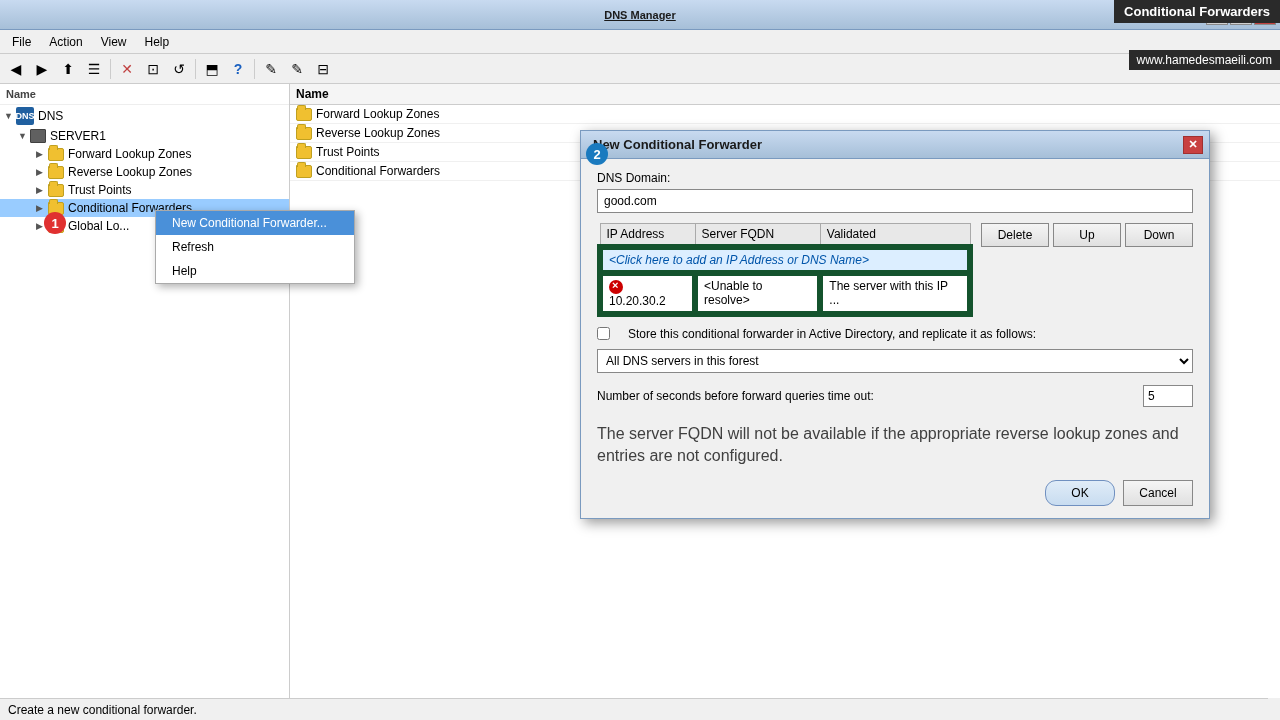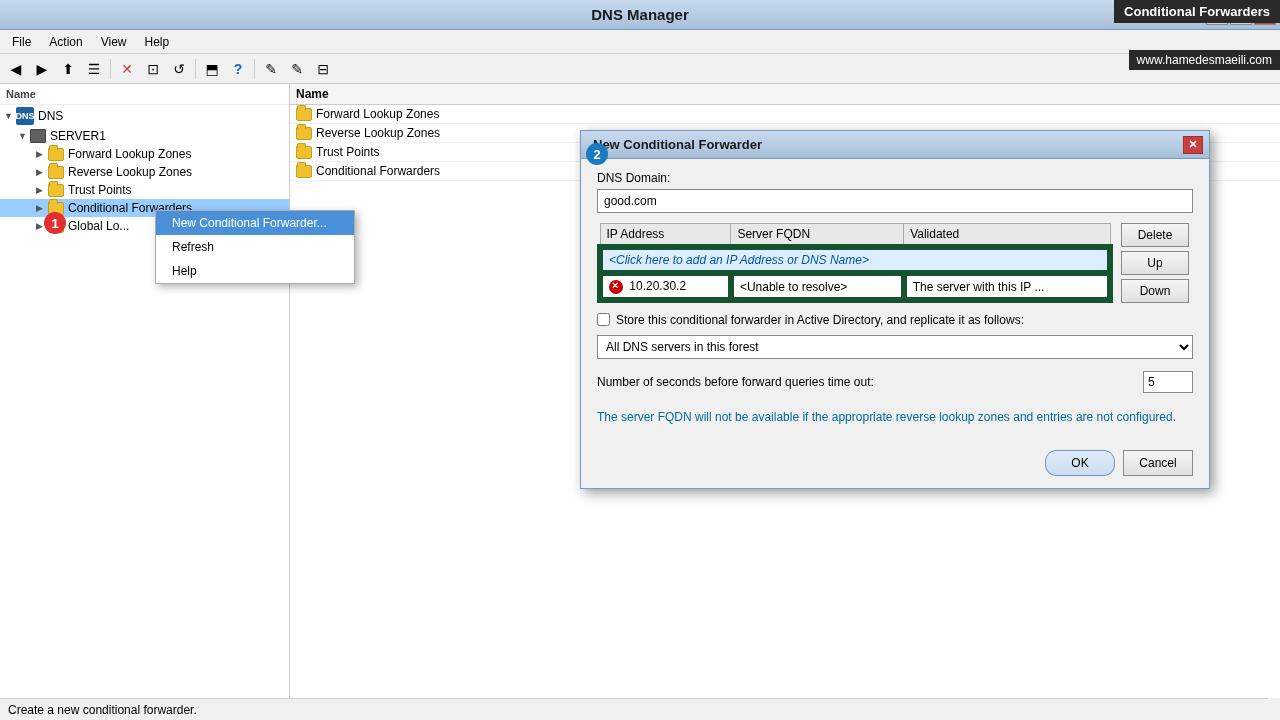--- a/index.html
+++ b/index.html
@@ -17,23 +17,24 @@
     .title-bar {
       height: 30px;
       background: linear-gradient(to bottom, #c8daf0, #a6bfd8);
       display: flex;
       align-items: center;
       justify-content: center;
       position: relative;
       border-bottom: 1px solid #7a9abf;
     }
     .title-bar-text {
-      font-size: 15px;
+      font-size: 11px;
       font-weight: bold;
       color: #1a1a1a;
+      text-decoration: underline;
     }
     .title-bar-buttons {
       position: absolute;
       right: 4px;
       top: 3px;
       display: flex;
       gap: 2px;
     }
     .tb-btn {
       width: 22px;
@@ -278,39 +279,39 @@
       background: white;
     }
 
     .ip-table-container {
       display: flex;
       gap: 8px;
       margin-bottom: 10px;
     }
     .ip-side-buttons {
       display: flex;
-      flex-direction: column;
+      flex-direction: row;
       gap: 4px;
     }
     .side-btn {
       width: 68px;
       height: 24px;
       border: 1px solid #888;
       background: linear-gradient(to bottom, #f5f5f5, #e0e0e0);
       cursor: pointer;
       font-size: 12px;
       text-align: center;
     }
     .side-btn:disabled { color: #aaa; cursor: default; }
 
     
     .checkbox-row {
       display: flex;
       align-items: flex-start;
-      gap: 6px;
+      gap: 18px;
       margin-bottom: 8px;
       font-size: 12px;
     }
     .checkbox-input {
       width: 13px;
       height: 13px;
     }
 
     
     .dropdown-select {
@@ -335,23 +336,23 @@
     .timeout-input {
       width: 50px;
       height: 22px;
       border: 1px solid #888;
       padding: 2px 4px;
       font-size: 12px;
     }
 
     
     .footer-note {
-      font-size: 12px;
-      color: #0369a1;
-      margin-bottom: 24px;
+      font-size: 16px;
+      color: #404040;
+      margin-bottom: 12px;
       line-height: 1.4;
     }
 
     
     .dialog-buttons {
       display: flex;
       justify-content: flex-end;
       gap: 8px;
     }
     .dialog-btn {

